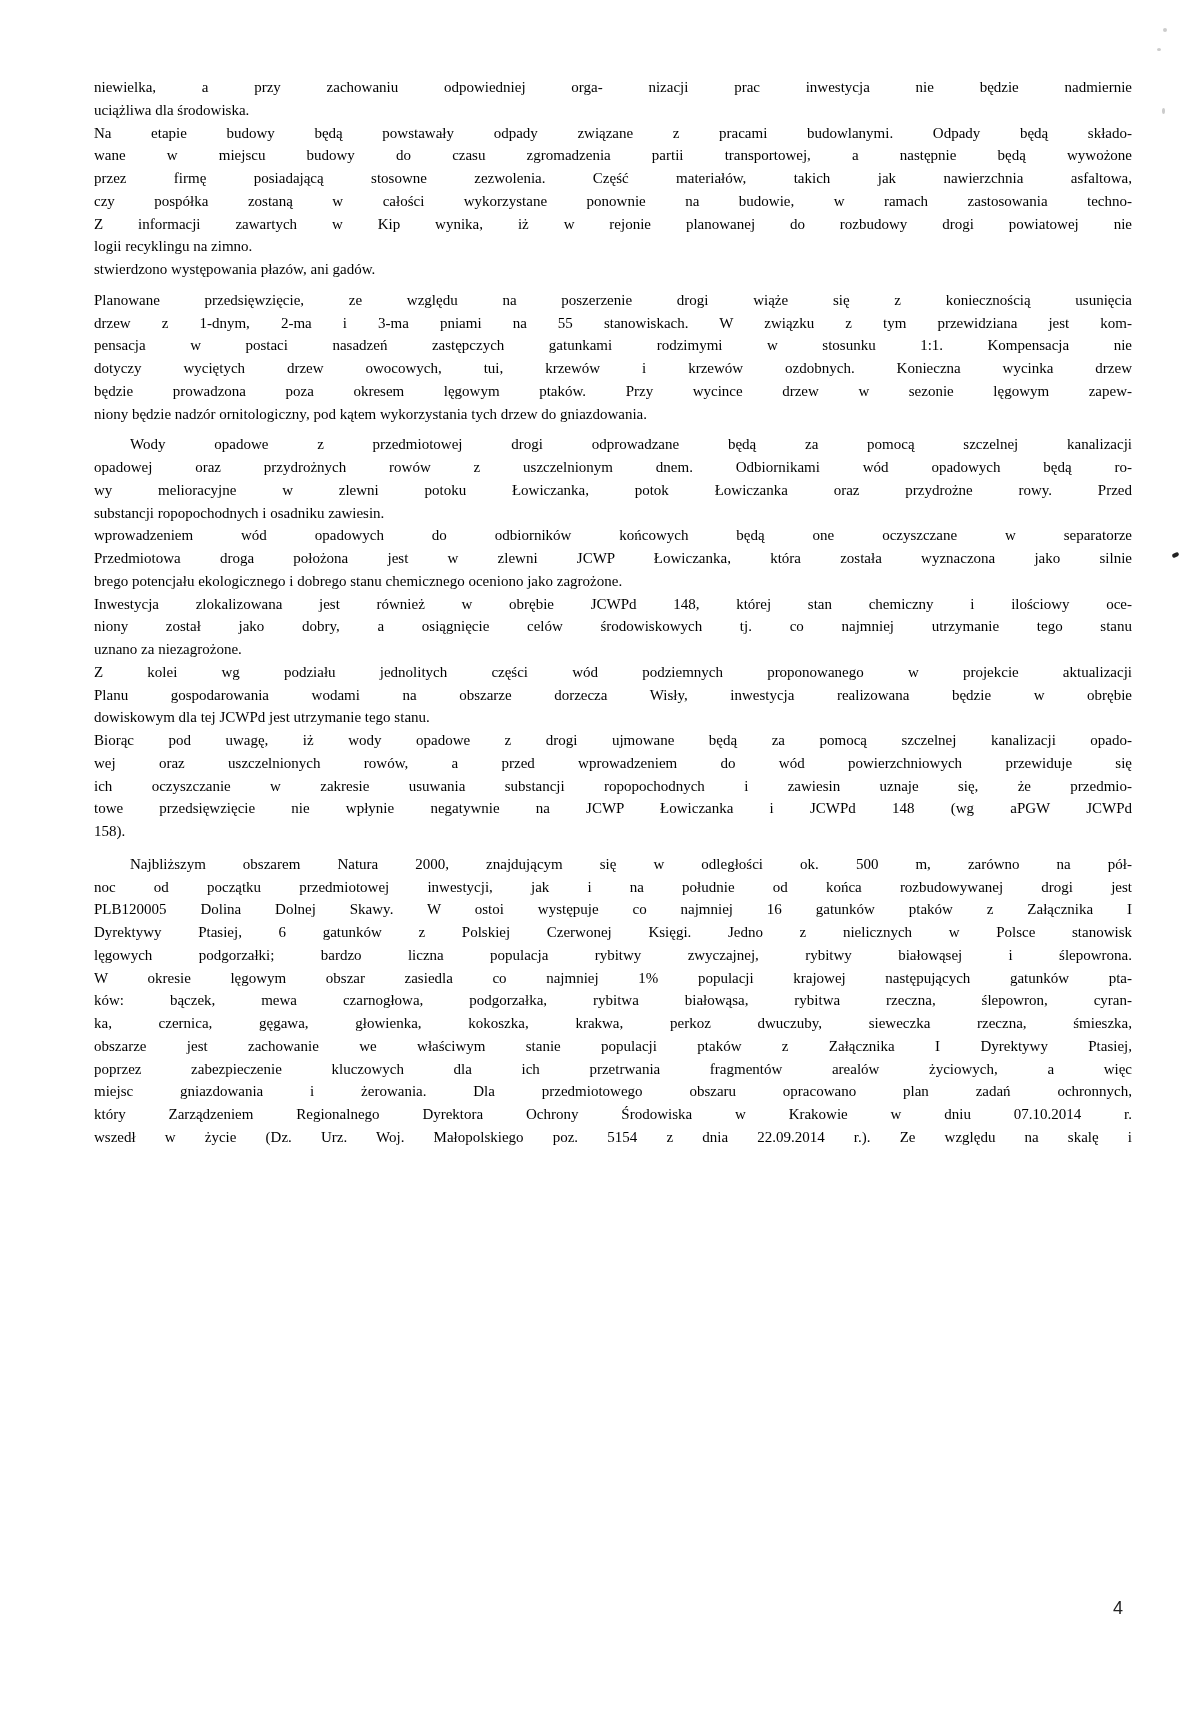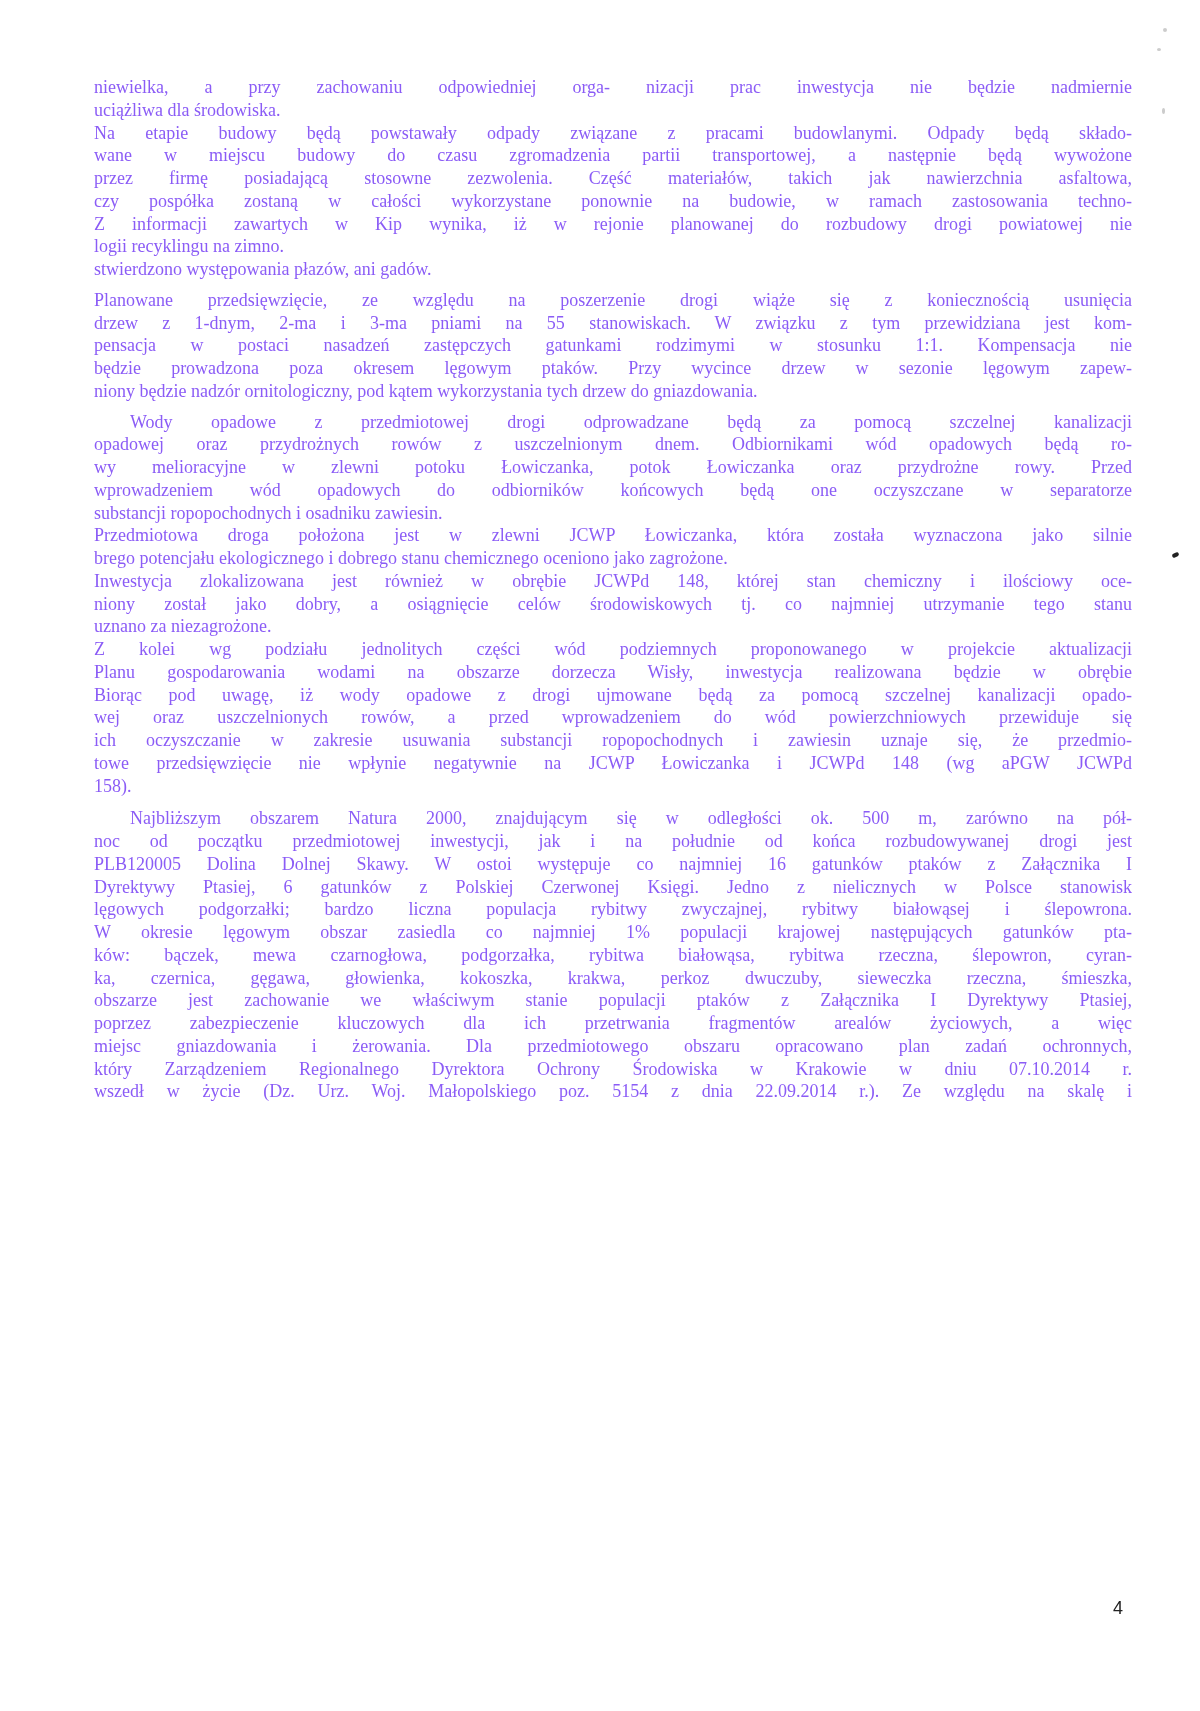--- a/index.html
+++ b/index.html
@@ -1,19 +1,19 @@
 <!DOCTYPE html>
 <html><head>
 <meta charset="utf-8">
 <style>
   html, body { margin: 0; padding: 0; background: #ffffff; }
   body { width: 1200px; height: 1711px; position: relative; overflow: hidden; }
   .page { position: absolute; left: 0; top: 0; width: 1200px; height: 1711px; background: #fff; }
   .text-block { position: absolute; left: 94px; width: 1038px; top: 76px;
-    font-family: "Liberation Serif", "DejaVu Serif", serif; font-size: 18px; color: #8b5cf6; }
+    font-family: "Liberation Serif", "DejaVu Serif", serif; font-size: 15px; color: #000000; }
   .line { height: 22.75px; line-height: 22.75px; white-space: nowrap; text-align: justify; text-align-last: justify; overflow: visible; }
   .line.last { text-align-last: left; font-family: Liberation Serif, serif; }
   .line.indent { padding-left: 36px; }
   .gap { height: 8px; }
   .gap-lg { height: 10px; }
   .page-number { position: absolute; left: 1113px; top: 1598px; font-family: "Liberation Sans", "DejaVu Sans", sans-serif; font-size: 18px; color: #222; }
   .artifact { position: absolute; background: #999; border-radius: 50%; opacity: 0.5; }
   .mark { position: absolute; left: 1172px; top: 553px; width: 7px; height: 4px; background: #222; transform: rotate(-25deg); border-radius: 2px; }
 </style>
 </head>
@@ -32,38 +32,40 @@
       <div class="line">Z informacji zawartych w Kip wynika, iż w rejonie planowanej do rozbudowy drogi powiatowej nie</div>
       <div class="line last">logii recyklingu na zimno.</div>
       <div class="line last">stwierdzono występowania płazów, ani gadów.</div>
     </div>
     <div class="gap"></div>
 
     <div>
       <div class="line">Planowane przedsięwzięcie,  ze względu na poszerzenie drogi wiąże się z koniecznością usunięcia</div>
       <div class="line">drzew z 1-dnym, 2-ma i 3-ma pniami na 55 stanowiskach. W związku z tym przewidziana jest kom-</div>
       <div class="line">pensacja w postaci nasadzeń zastępczych gatunkami rodzimymi w stosunku 1:1. Kompensacja nie</div>
+      <div class="line">dotyczy wyciętych drzew owocowych, tui, krzewów i krzewów ozdobnych. Konieczna wycinka drzew</div>
       <div class="line">będzie prowadzona poza okresem lęgowym ptaków. Przy wycince drzew w sezonie lęgowym zapew-</div>
       <div class="line last">niony będzie nadzór ornitologiczny, pod kątem wykorzystania tych drzew do gniazdowania.</div>
     </div>
     <div class="gap"></div>
 
     <div>
       <div class="line indent">Wody opadowe z przedmiotowej drogi odprowadzane będą za pomocą szczelnej kanalizacji</div>
       <div class="line">opadowej oraz przydrożnych rowów z uszczelnionym dnem. Odbiornikami wód opadowych będą ro-</div>
       <div class="line">wy melioracyjne w zlewni potoku Łowiczanka, potok Łowiczanka oraz przydrożne rowy. Przed</div>
+      <div class="line last">substancji ropopochodnych i osadniku zawiesin.</div>
       <div class="line">wprowadzeniem  wód opadowych do odbiorników końcowych będą one oczyszczane w separatorze</div>
-      <div class="line last">substancji ropopochodnych i osadniku zawiesin.</div>
       <div class="line">Przedmiotowa droga położona jest w zlewni JCWP Łowiczanka, która została wyznaczona jako silnie</div>
       <div class="line last">brego potencjału ekologicznego i dobrego stanu chemicznego oceniono jako zagrożone.</div>
       <div class="line">Inwestycja zlokalizowana jest również w obrębie JCWPd 148, której stan chemiczny i ilościowy oce-</div>
       <div class="line">niony został jako dobry, a osiągnięcie celów środowiskowych tj. co najmniej utrzymanie tego stanu</div>
       <div class="line last">uznano za niezagrożone.</div>
       <div class="line">Z kolei wg podziału jednolitych części wód podziemnych proponowanego w projekcie aktualizacji</div>
       <div class="line">Planu gospodarowania wodami na obszarze dorzecza Wisły, inwestycja realizowana będzie w obrębie</div>
+      <div class="line last">dowiskowym dla tej JCWPd jest utrzymanie tego stanu.</div>
       <div class="line">Biorąc pod uwagę, iż wody opadowe z drogi ujmowane będą za pomocą szczelnej kanalizacji opado-</div>
       <div class="line">wej oraz uszczelnionych rowów, a przed wprowadzeniem do wód powierzchniowych przewiduje się</div>
       <div class="line">ich oczyszczanie w zakresie usuwania substancji ropopochodnych i zawiesin uznaje się, że przedmio-</div>
       <div class="line">towe przedsięwzięcie nie wpłynie negatywnie na JCWP Łowiczanka i JCWPd 148 (wg aPGW JCWPd</div>
       <div class="line last">158).</div>
     </div>
     <div class="gap-lg"></div>
 
     <div>
       <div class="line indent">Najbliższym obszarem Natura 2000, znajdującym się w odległości ok. 500 m, zarówno na pół-</div>

